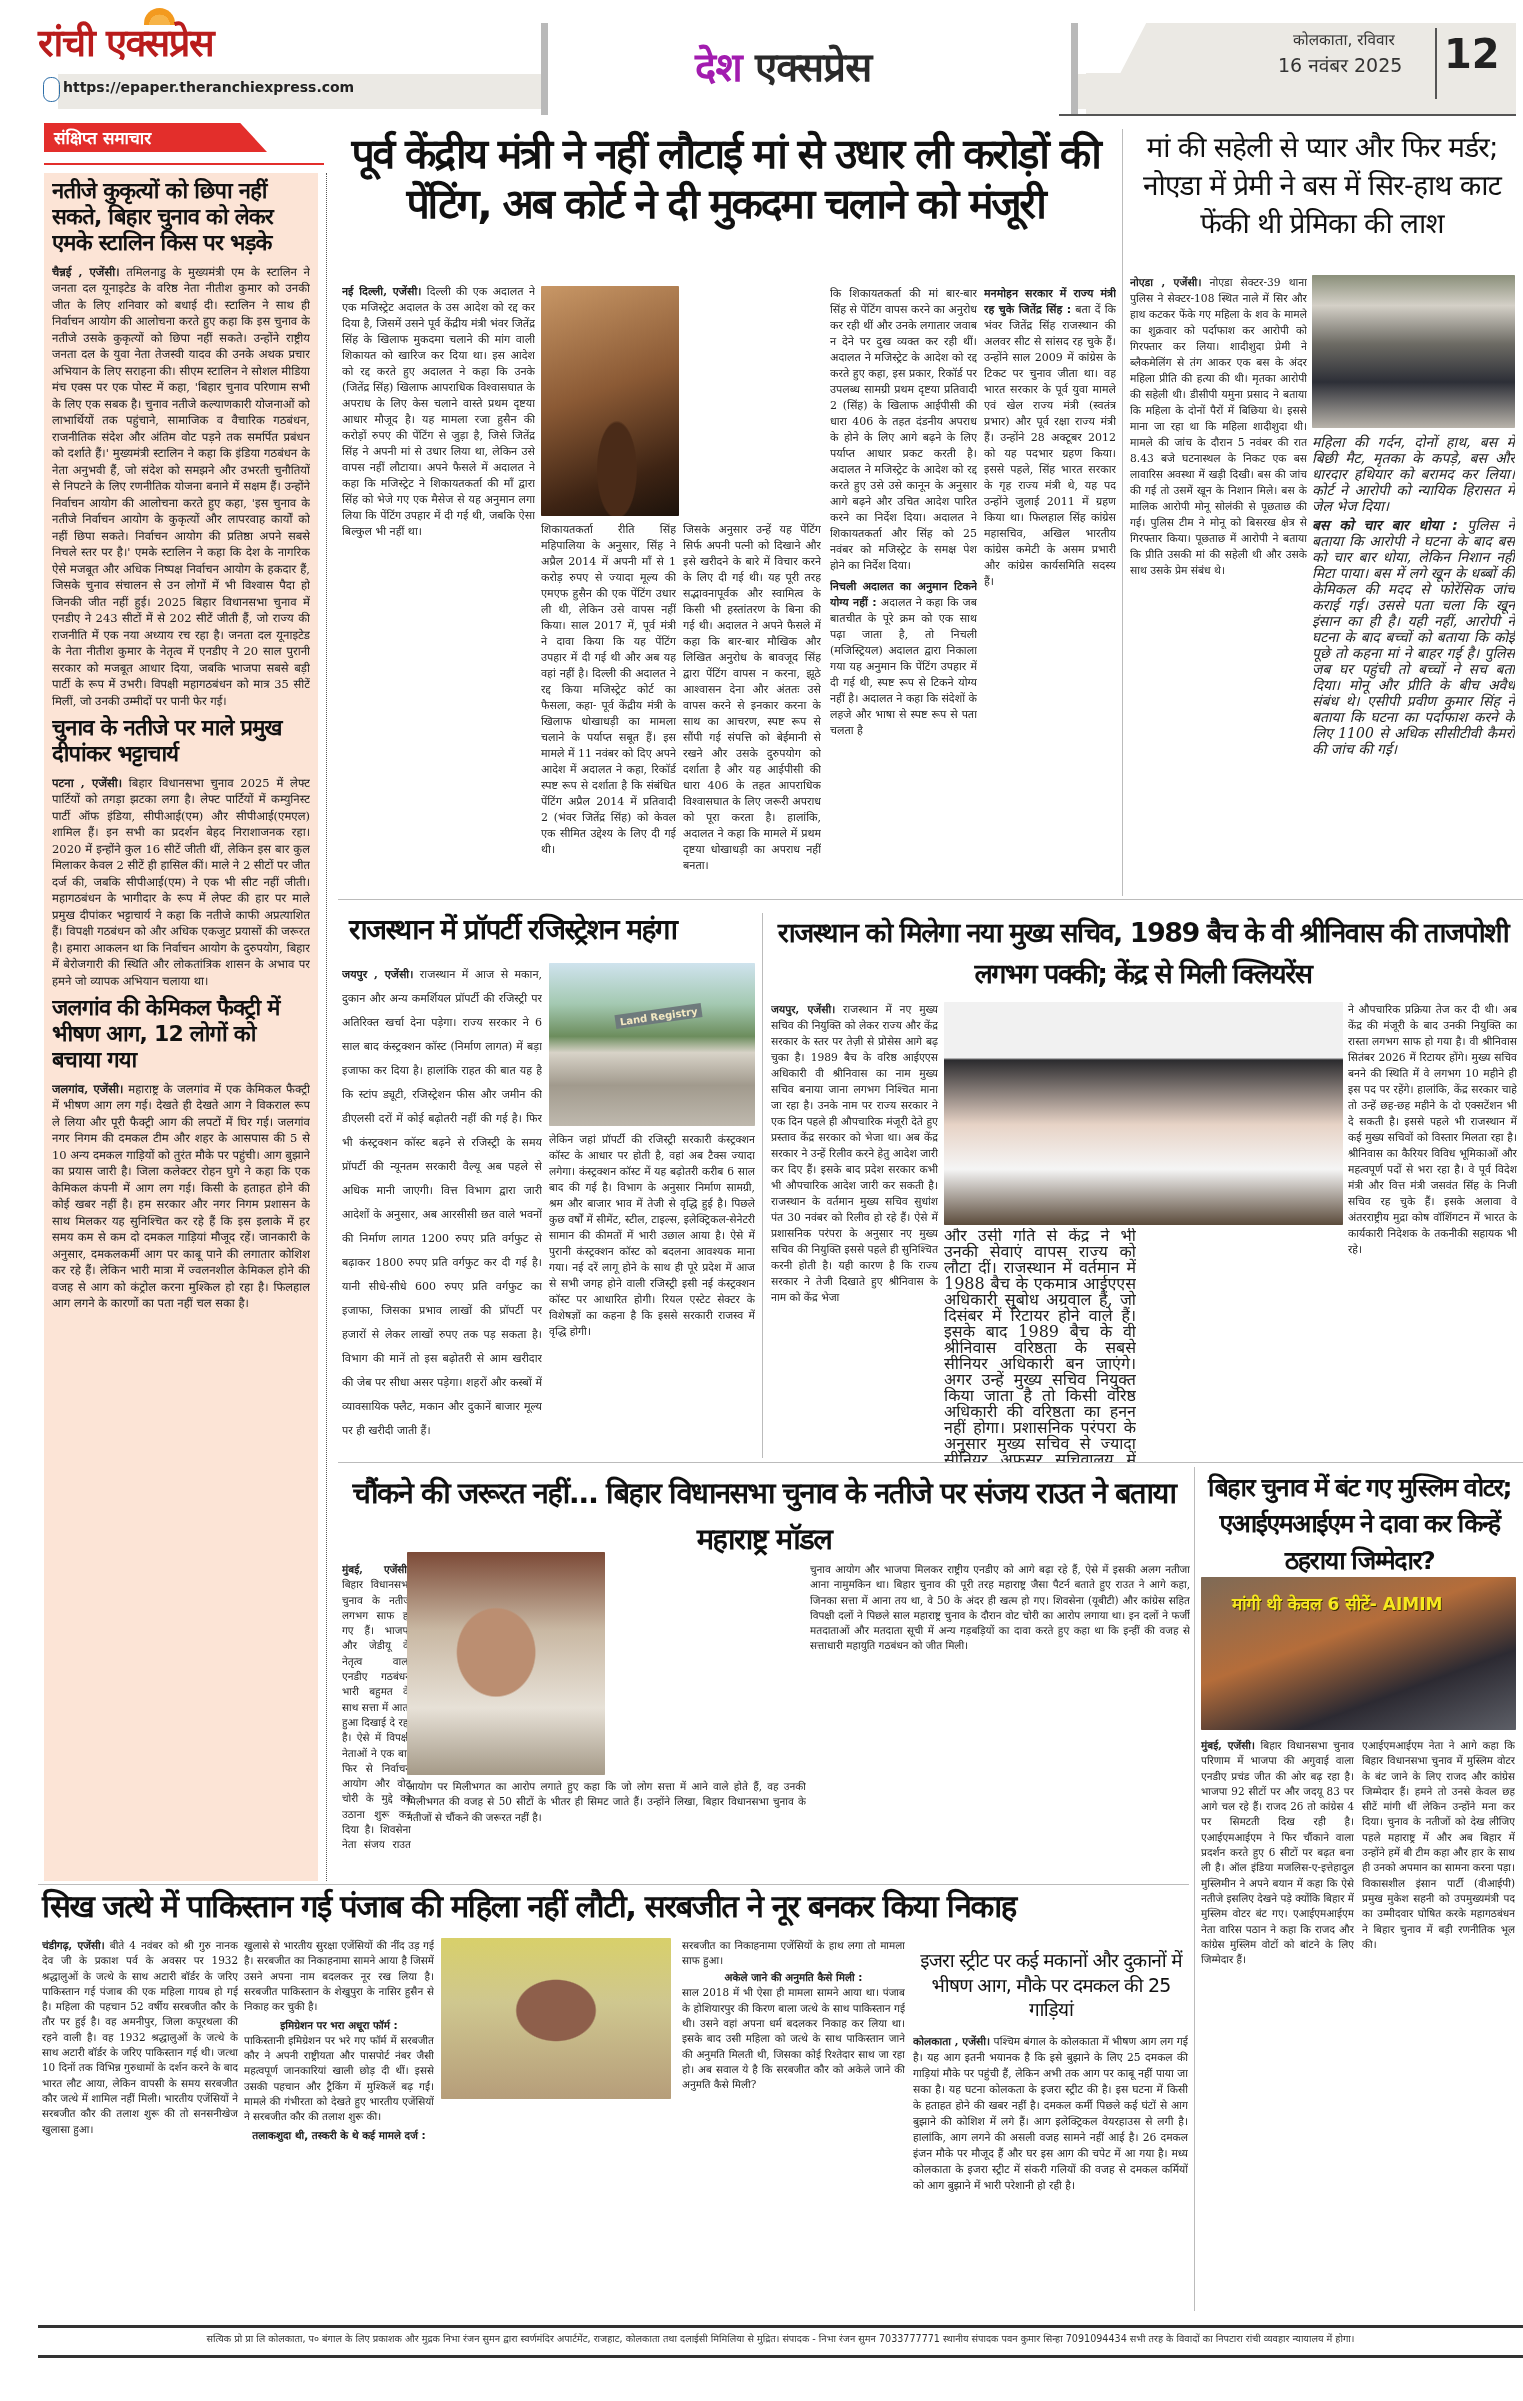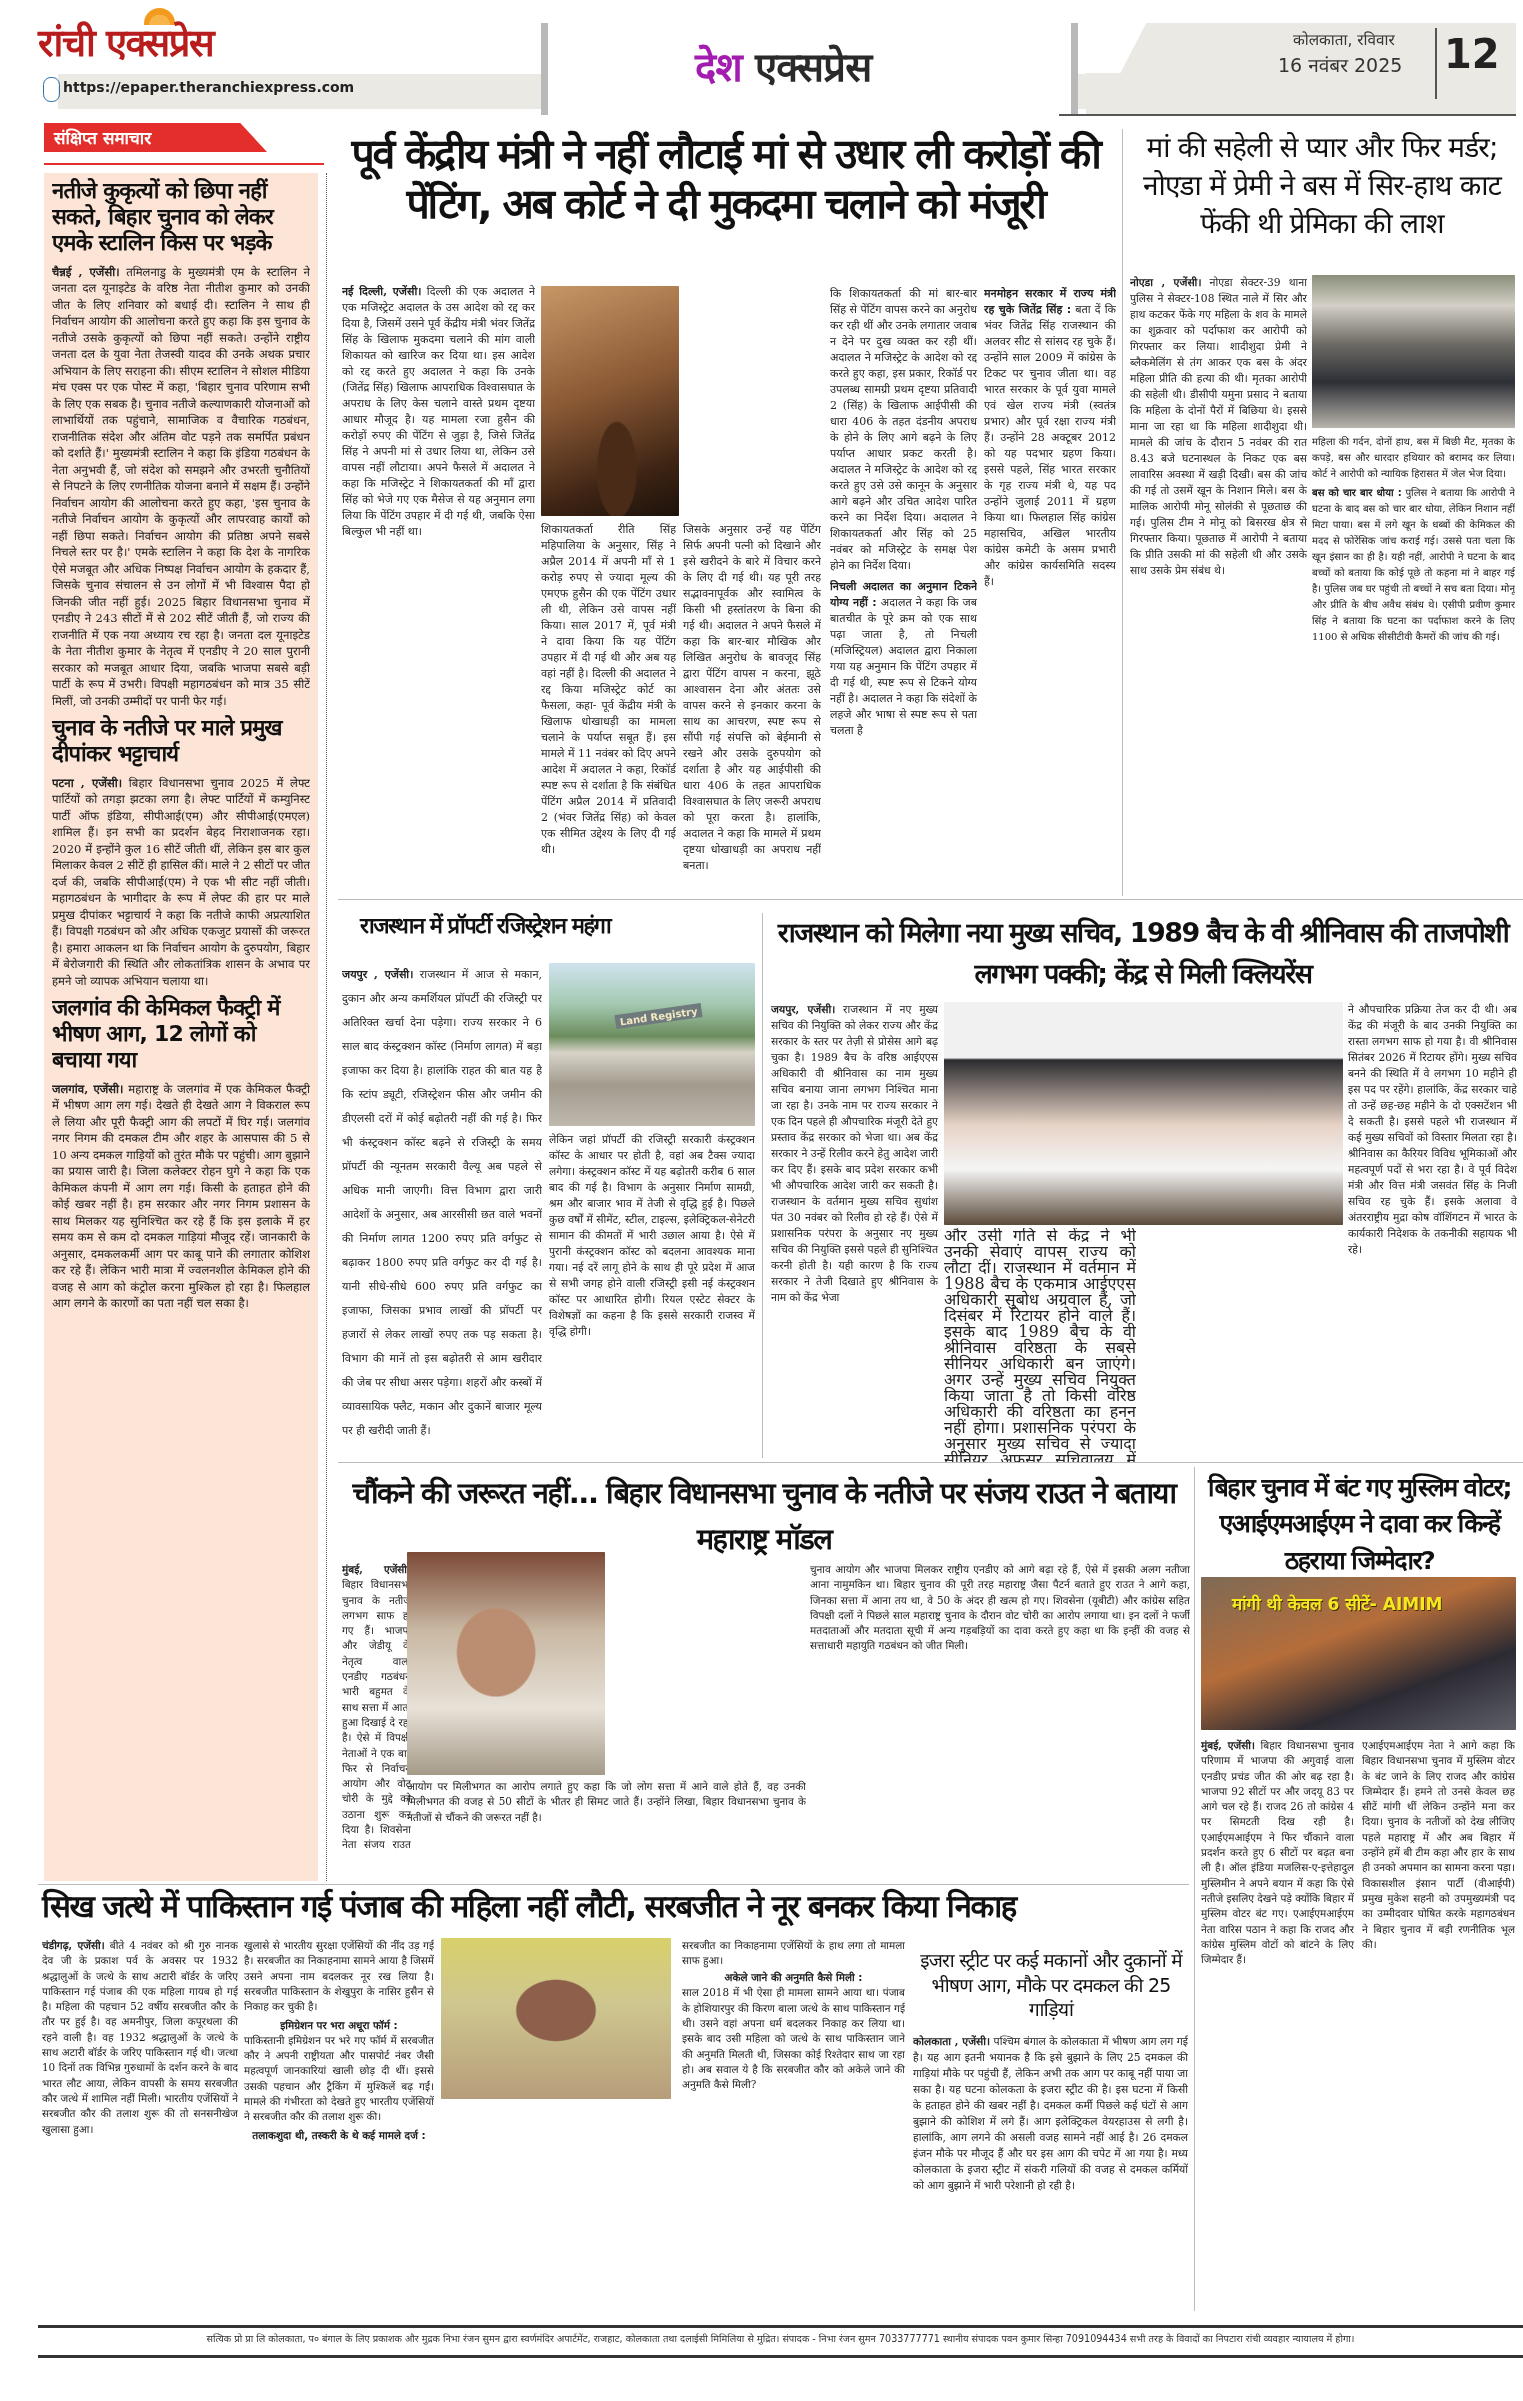--- a/index.html
+++ b/index.html
@@ -118,28 +118,28 @@
   <b class="sub">मनमोहन सरकार में राज्य मंत्री रह चुके जितेंद्र सिंह :</b> <span>बता दें कि भंवर जितेंद्र सिंह राजस्थान की अलवर सीट से सांसद रह चुके हैं। उन्होंने साल 2009 में कांग्रेस के टिकट पर चुनाव जीता था। वह भारत सरकार के पूर्व युवा मामले एवं खेल राज्य मंत्री (स्वतंत्र प्रभार) और पूर्व रक्षा राज्य मंत्री हैं। उन्होंने 28 अक्टूबर 2012 को यह पदभार ग्रहण किया। इससे पहले, सिंह भारत सरकार के गृह राज्य मंत्री थे, यह पद उन्होंने जुलाई 2011 में ग्रहण किया था। फिलहाल सिंह कांग्रेस महासचिव, अखिल भारतीय कांग्रेस कमेटी के असम प्रभारी और कांग्रेस कार्यसमिति सदस्य हैं।</span>
 </div>
 
 <div class="rule-v" style="left:1122px;top:129px;height:767px;border-left:0.8px solid #bbb;"></div>
 
 <div class="abs hl" style="left:1128px;top:129px;width:388px;font-size:28px;font-weight:normal;line-height:1.35;text-align:center;letter-spacing:-0.8px;">मां की सहेली से प्यार और फिर मर्डर; नोएडा में प्रेमी ने बस में सिर-हाथ काट फेंकी थी प्रेमिका की लाश</div>
 <div class="col body-text" style="left:1130px;top:275px;width:177px;height:622px;font-size:10.7px;line-height:16px;">
   <b>नोएडा , एजेंसी।</b> <span>नोएडा सेक्टर-39 थाना पुलिस ने सेक्टर-108 स्थित नाले में सिर और हाथ कटकर फेंके गए महिला के शव के मामले का शुक्रवार को पर्दाफाश कर आरोपी को गिरफ्तार कर लिया। शादीशुदा प्रेमी ने ब्लैकमेलिंग से तंग आकर एक बस के अंदर महिला प्रीति की हत्या की थी। मृतका आरोपी की सहेली थी। डीसीपी यमुना प्रसाद ने बताया कि महिला के दोनों पैरों में बिछिया थे। इससे माना जा रहा था कि महिला शादीशुदा थी। मामले की जांच के दौरान 5 नवंबर की रात 8.43 बजे घटनास्थल के निकट एक बस लावारिस अवस्था में खड़ी दिखी। बस की जांच की गई तो उसमें खून के निशान मिले। बस के मालिक आरोपी मोनू सोलंकी से पूछताछ की गई। पुलिस टीम ने मोनू को बिसरख क्षेत्र से गिरफ्तार किया। पूछताछ में आरोपी ने बताया कि प्रीति उसकी मां की सहेली थी और उसके साथ उसके प्रेम संबंध थे।</span>
 </div>
 <div class="photo img-noida" style="left:1312px;top:275px;width:203px;height:153px;"></div>
-<div class="col body-text" style="left:1312px;top:434px;width:203px;height:460px;font-size:10px;line-height:16px;">
+<div class="col body-text" style="left:1312px;top:434px;width:203px;height:460px;font-size:14px;line-height:16px;font-style:italic;">
   <span>महिला की गर्दन, दोनों हाथ, बस में बिछी मैट, मृतका के कपड़े, बस और धारदार हथियार को बरामद कर लिया। कोर्ट ने आरोपी को न्यायिक हिरासत में जेल भेज दिया।</span>
   <div style="margin-top:3.1px;"><b class="sub">बस को चार बार धोया :</b> <span>पुलिस ने बताया कि आरोपी ने घटना के बाद बस को चार बार धोया, लेकिन निशान नहीं मिटा पाया। बस में लगे खून के धब्बों की केमिकल की मदद से फोरेंसिक जांच कराई गई। उससे पता चला कि खून इंसान का ही है। यही नहीं, आरोपी ने घटना के बाद बच्चों को बताया कि कोई पूछे तो कहना मां ने बाहर गई है। पुलिस जब घर पहुंची तो बच्चों ने सच बता दिया। मोनू और प्रीति के बीच अवैध संबंध थे। एसीपी प्रवीण कुमार सिंह ने बताया कि घटना का पर्दाफाश करने के लिए 1100 से अधिक सीसीटीवी कैमरों की जांच की गई।</span></div>
 </div>
 
 <div class="abs" style="left:338px;top:899px;width:1186px;height:0.8px;background:#bbb;"></div>
 
-<div class="abs hl" style="left:360px;top:913px;width:411px;font-size:22px;letter-spacing:-1.5px;">राजस्थान में प्रॉपर्टी रजिस्ट्रेशन महंगा</div>
+<div class="abs hl" style="left:349px;top:913px;width:411px;font-size:28px;letter-spacing:-1.5px;">राजस्थान में प्रॉपर्टी रजिस्ट्रेशन महंगा</div>
 <div class="col body-text" style="left:342px;top:963px;width:200px;height:499px;font-size:11px;line-height:24px;">
   <b>जयपुर , एजेंसी।</b> <span>राजस्थान में आज से मकान, दुकान और अन्य कमर्शियल प्रॉपर्टी की रजिस्ट्री पर अतिरिक्त खर्चा देना पड़ेगा। राज्य सरकार ने 6 साल बाद कंस्ट्रक्शन कॉस्ट (निर्माण लागत) में बड़ा इजाफा कर दिया है। हालांकि राहत की बात यह है कि स्टांप ड्यूटी, रजिस्ट्रेशन फीस और जमीन की डीएलसी दरों में कोई बढ़ोतरी नहीं की गई है। फिर भी कंस्ट्रक्शन कॉस्ट बढ़ने से रजिस्ट्री के समय प्रॉपर्टी की न्यूनतम सरकारी वैल्यू अब पहले से अधिक मानी जाएगी। वित्त विभाग द्वारा जारी आदेशों के अनुसार, अब आरसीसी छत वाले भवनों की निर्माण लागत 1200 रुपए प्रति वर्गफुट से बढ़ाकर 1800 रुपए प्रति वर्गफुट कर दी गई है। यानी सीधे-सीधे 600 रुपए प्रति वर्गफुट का इजाफा, जिसका प्रभाव लाखों की प्रॉपर्टी पर हजारों से लेकर लाखों रुपए तक पड़ सकता है। विभाग की मानें तो इस बढ़ोतरी से आम खरीदार की जेब पर सीधा असर पड़ेगा। शहरों और कस्बों में व्यावसायिक फ्लैट, मकान और दुकानें बाजार मूल्य पर ही खरीदी जाती हैं।</span>
 </div>
 <div class="photo img-registry" style="left:549px;top:963px;width:206px;height:163px;">
   <div class="abs" style="left:66px;top:46px;background:#6e7a7c;color:#f3e8c2;font-size:10px;font-weight:bold;padding:1.5px 4.6px;transform:rotate(-8deg);">Land Registry</div>
 </div>
 <div class="col body-text" style="left:549px;top:1132px;width:206px;height:330px;font-size:10.7px;line-height:16px;">
   <span>लेकिन जहां प्रॉपर्टी की रजिस्ट्री सरकारी कंस्ट्रक्शन कॉस्ट के आधार पर होती है, वहां अब टैक्स ज्यादा लगेगा। कंस्ट्रक्शन कॉस्ट में यह बढ़ोतरी करीब 6 साल बाद की गई है। विभाग के अनुसार निर्माण सामग्री, श्रम और बाजार भाव में तेजी से वृद्धि हुई है। पिछले कुछ वर्षों में सीमेंट, स्टील, टाइल्स, इलेक्ट्रिकल-सेनेटरी सामान की कीमतों में भारी उछाल आया है। ऐसे में पुरानी कंस्ट्रक्शन कॉस्ट को बदलना आवश्यक माना गया। नई दरें लागू होने के साथ ही पूरे प्रदेश में आज से सभी जगह होने वाली रजिस्ट्री इसी नई कंस्ट्रक्शन कॉस्ट पर आधारित होगी। रियल एस्टेट सेक्टर के विशेषज्ञों का कहना है कि इससे सरकारी राजस्व में वृद्धि होगी।</span>
 </div>
 

